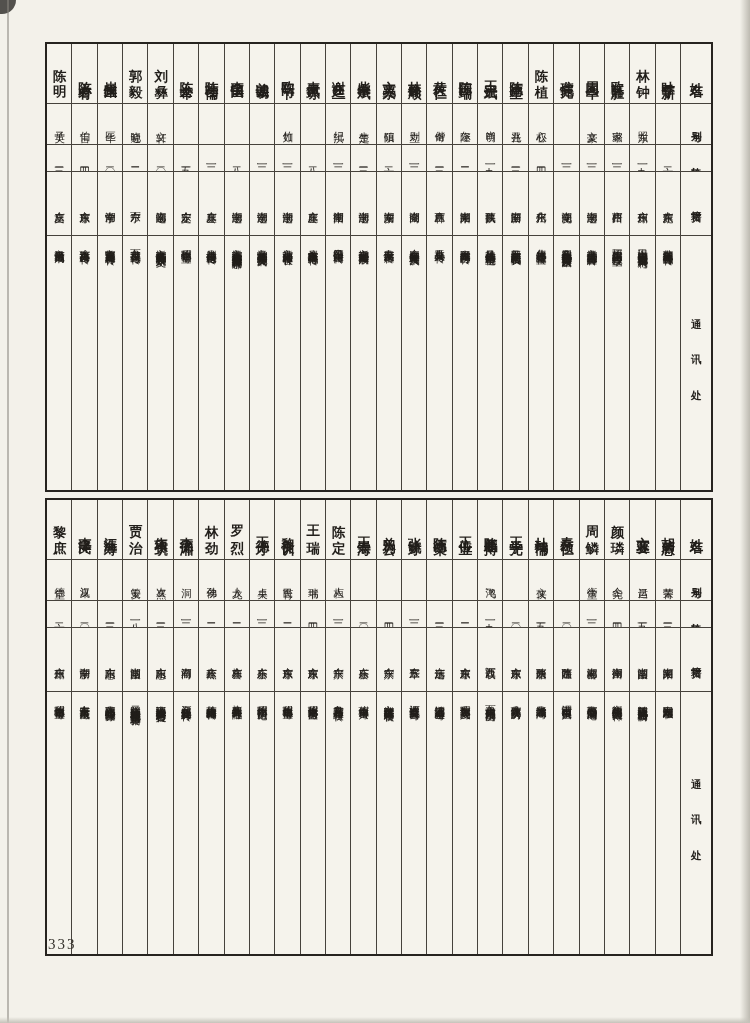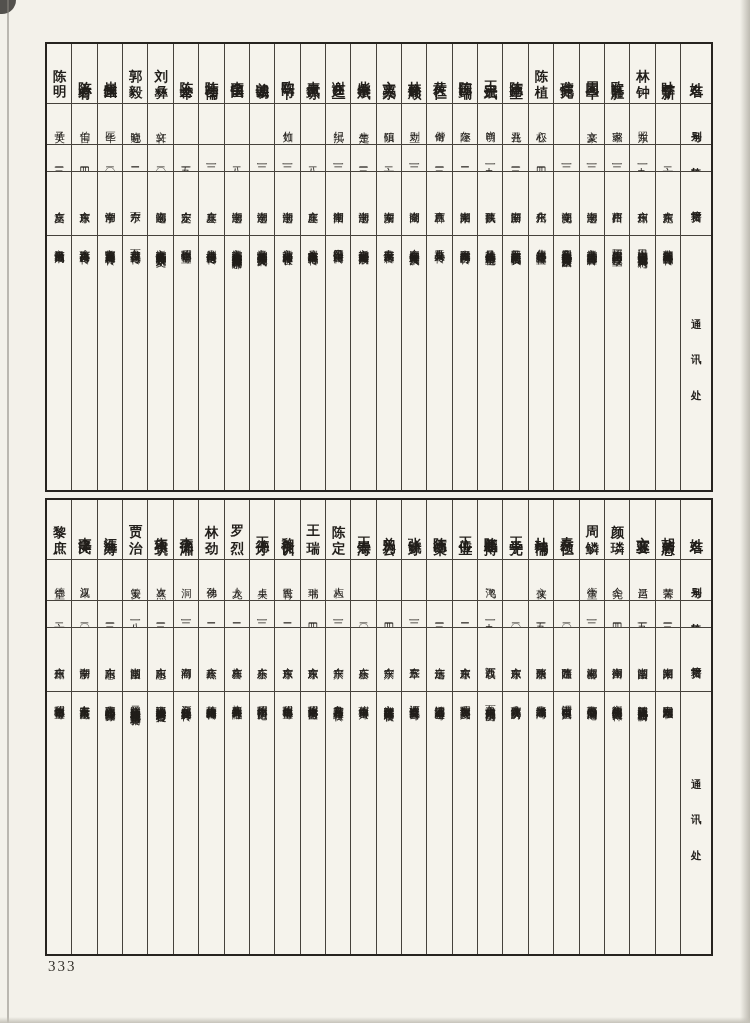--- a/index.html
+++ b/index.html
@@ -59,21 +59,21 @@
 
   
   .hcell .vtext{font-weight:700;font-size:13px;}
   .h-name{letter-spacing:13px;}
   .h-alias{letter-spacing:5px;}
   .h-age{letter-spacing:1px;font-size:12px;}
   .h-native{letter-spacing:16px;}
   .h-addr{letter-spacing:36px;}
 
   .page-number{
-    position:absolute;left:48px;top:958px;
+    position:absolute;left:48px;top:936px;
     font-size:15px;letter-spacing:2px;color:#35322c;
     font-family:"Liberation Serif","DejaVu Serif",serif;
   }
 </style>
 </head>
 <body>
 
 <div class="page">
   <div class="scan-corner"></div>
   <div class="scan-left-line"></div>

